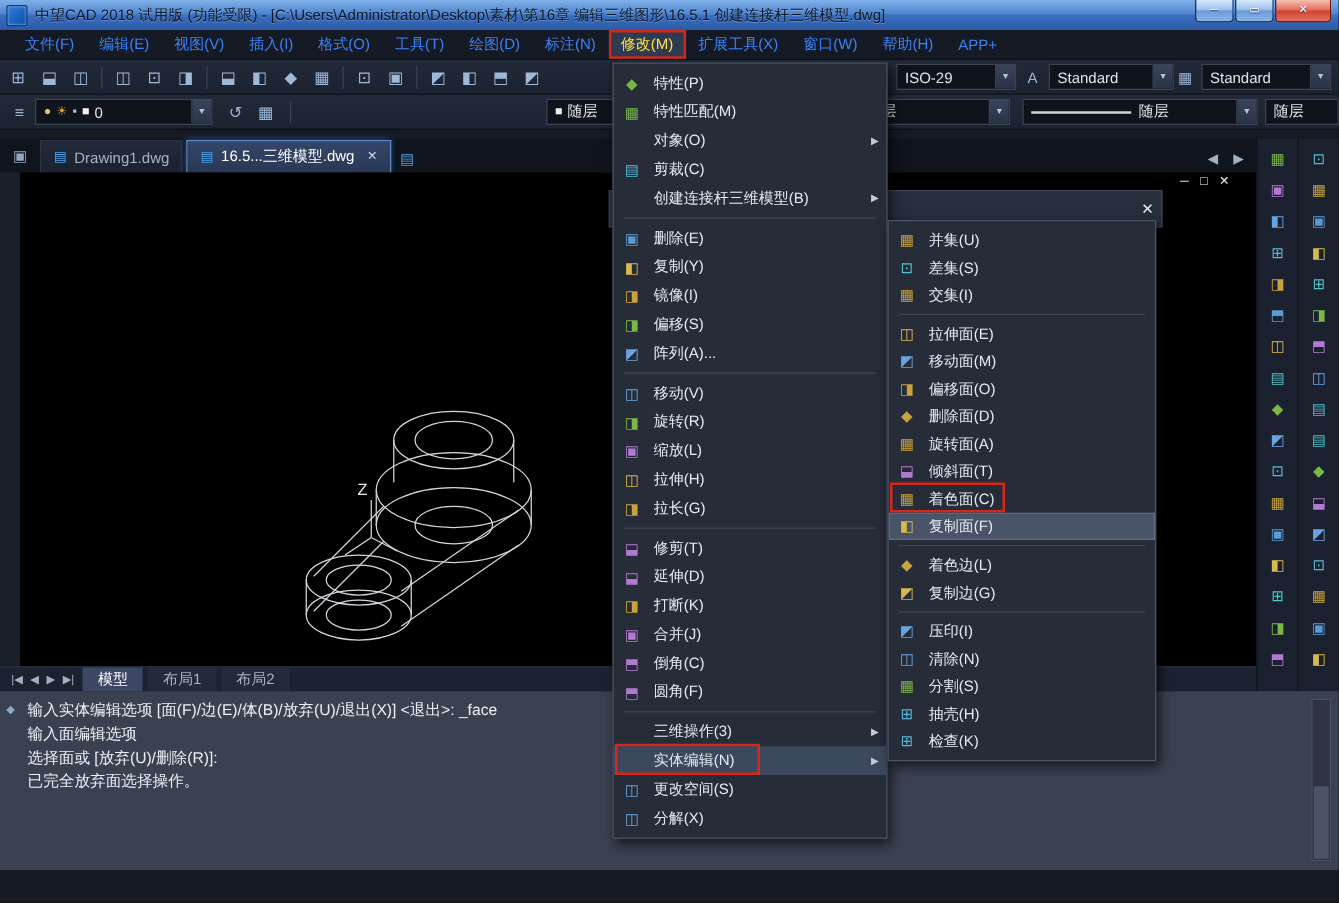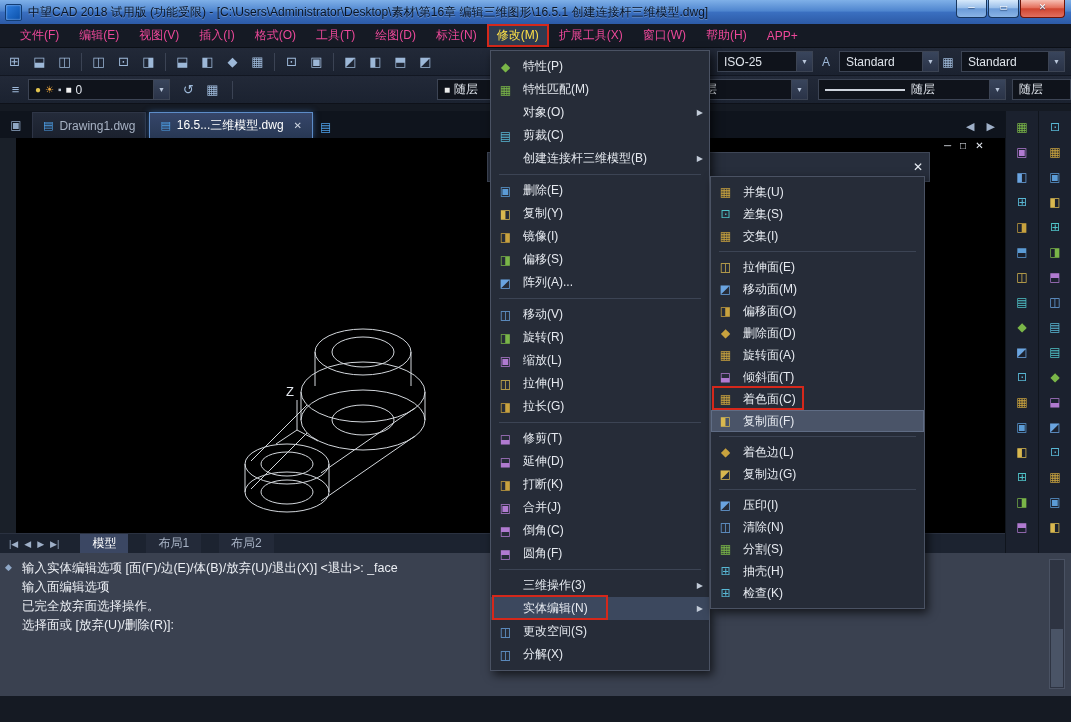--- a/index.html
+++ b/index.html
@@ -17,21 +17,21 @@
     text-overflow:ellipsis;text-shadow:0 1px 0 rgba(255,255,255,.25);}
   .win-btns{display:flex;align-self:flex-start;margin-right:4px;}
   .win-btn{width:29px;height:17px;margin-left:1px;border:1px solid #17365e;border-top:none;
     border-radius:0 0 4px 4px;background:linear-gradient(#d6e9fb,#9cc0ea 45%,#6b9bd8 52%,#8ab4e6);
     color:#fff;font-size:9px;line-height:15px;text-align:center;text-shadow:0 1px 1px #1c3a66;}
   .win-btn.close{width:43px;background:linear-gradient(#f6c0b4,#e4705c 45%,#cf4530 52%,#e2705f);border-color:#6e1408;}
 
   
   .menubar{position:absolute;top:24px;left:0;width:100%;height:24px;background:#151a24;
     border-bottom:1px solid #0b0f16;display:flex;align-items:stretch;padding-left:10px;box-sizing:border-box;}
-  .menu-item{display:flex;align-items:center;padding:0 10px;color:#ec4899;white-space:nowrap;}
+  .menu-item{display:flex;align-items:center;padding:0 10px;color:#3b82f6;white-space:nowrap;}
   .menu-item.active{background:#2f3b50;color:#fde047;}
   .menu-item.annotated{box-shadow:inset 0 0 0 2px #d5281b;}
 
   
   .toolbar{position:absolute;left:0;width:100%;background:linear-gradient(#222938,#1b2230);
     display:flex;align-items:center;padding:0 2px;box-sizing:border-box;}
   .tb1{top:48px;height:28px;border-bottom:1px solid #121722;}
   .tb2{top:76px;height:28px;border-bottom:1px solid #0e1119;}
   .tbtn{flex:0 0 auto;width:23px;height:23px;margin:0 1px;display:flex;align-items:center;
     justify-content:center;font-size:13px;color:#9db8d8;border-radius:2px;}
@@ -73,21 +73,21 @@
   .rtb{position:absolute;top:111px;height:442px;background:#1b212e;display:flex;flex-direction:column;
     align-items:center;padding-top:5px;gap:4px;box-sizing:border-box;border-left:1px solid #10151d;}
   .rtb.inner{left:1005px;width:33px;}
   .rtb.outer{left:1038px;width:33px;}
   .rbtn{width:21px;height:21px;display:flex;align-items:center;justify-content:center;font-size:12px;}
 
   
   .layoutbar{position:absolute;left:0;top:533px;width:1005px;height:20px;background:#1c2330;
     display:flex;align-items:center;padding-left:6px;gap:2px;border-top:1px solid #2a3140;box-sizing:border-box;}
   .lnav{color:#9fb0c8;font-size:9px;padding:0 3px;}
-  .ltab{padding:1px 12px;color:#a7b2c4;background:#232a39;margin-left:16px;}
+  .ltab{padding:1px 12px;color:#a7b2c4;background:#232a39;margin-left:2px;}
   .ltab.active{background:#3b4763;color:#fff;}
 
   
   .cmdarea{position:absolute;left:0;top:553px;width:1071px;height:143px;background:#3a4150;
     padding:6px 0 0 22px;font-size:12.5px;color:#eceff4;box-sizing:border-box;}
   .cmdline{height:19px;line-height:19px;white-space:pre;}
   .cmdprompt{margin-top:7px;height:19px;line-height:19px;}
   .cmd-icon{position:absolute;left:5px;top:9px;color:#8fa8c8;font-size:9px;}
   .cmd-scroll{position:absolute;right:6px;top:6px;width:14px;height:128px;background:#2e3442;border:1px solid #4a5263;}
   .cmd-thumb{position:absolute;left:1px;right:1px;bottom:1px;height:58px;background:#4a5466;}
@@ -142,21 +142,21 @@
       <div class="menu-item">扩展工具(X)</div>
       <div class="menu-item">窗口(W)</div>
       <div class="menu-item">帮助(H)</div>
       <div class="menu-item">APP+</div>
     </div>
 
   <div class="toolbar tb1">
     <div class="combo-wrap" style="left:694px">
       <span class="cicon">◫</span>
       <span class="combo" style="width:96px">
-        <span>ISO-25</span>
+        <span>ISO-29</span>
         <span class="carrow">▼</span>
       </span>
     </div>
     <div class="combo-wrap" style="left:816px">
       <span class="cicon">A</span>
       <span class="combo" style="width:100px">
         <span>Standard</span>
         <span class="carrow">▼</span>
       </span>
     </div>
@@ -343,22 +343,22 @@
     <span class="ltab active">模型</span>
     <span class="ltab">布局1</span>
     <span class="ltab">布局2</span>
   </div>
 
   <div class="cmdarea">
     <span class="cmd-icon">◆</span>
     <div>
         <div class="cmdline">输入实体编辑选项 [面(F)/边(E)/体(B)/放弃(U)/退出(X)] &lt;退出&gt;: _face</div>
         <div class="cmdline">输入面编辑选项</div>
+        <div class="cmdline">选择面或 [放弃(U)/删除(R)]:</div>
         <div class="cmdline">已完全放弃面选择操作。</div>
-        <div class="cmdline">选择面或 [放弃(U)/删除(R)]:</div>
       </div>
     <div class="cmd-scroll">
       <div class="cmd-thumb"></div>
     </div>
   </div>
 
 
   <div class="menu menu-modify">
       <div class="mrow">
         <span class="micon" style="color: rgb(122, 182, 72);">◆</span>

